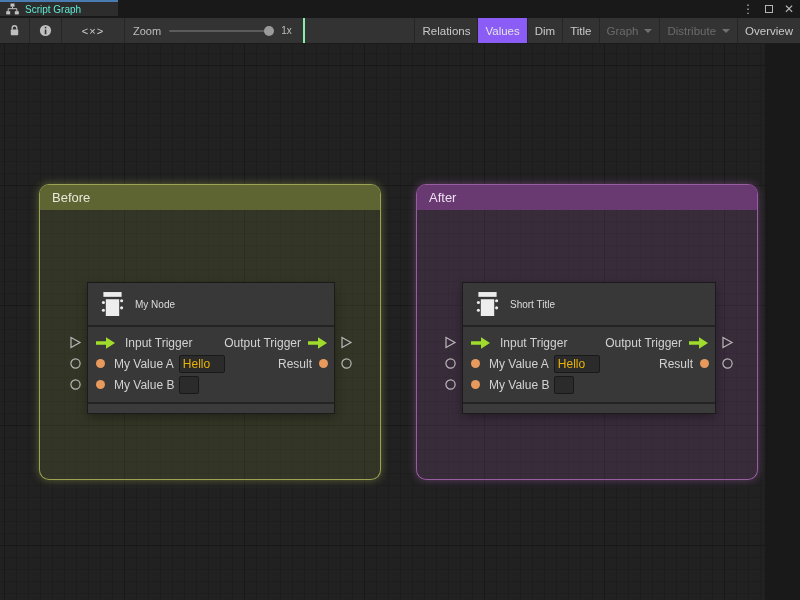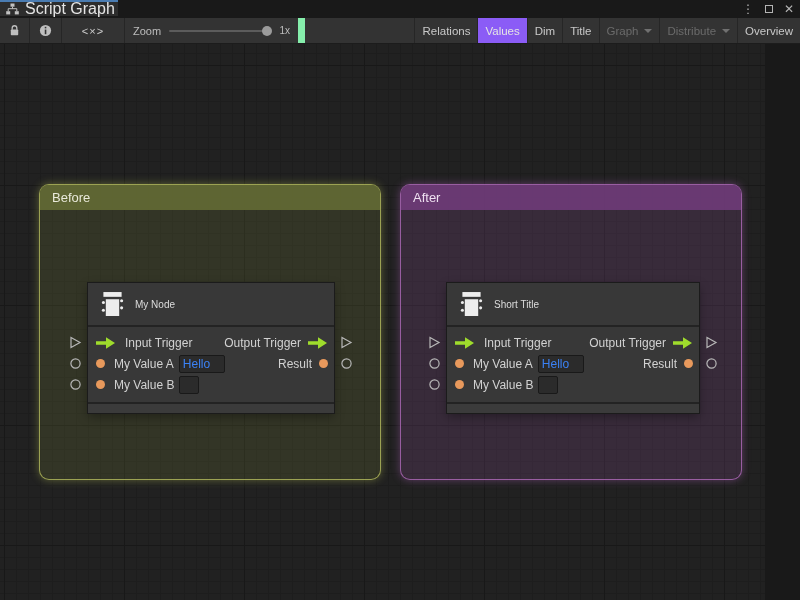--- a/index.html
+++ b/index.html
@@ -10,37 +10,37 @@
     -webkit-font-smoothing:antialiased;
     user-select:none;
   }
   
   .tabbar{position:absolute;left:0;top:0;width:800px;height:18px;background:#191919;}
   .tab{
     position:absolute;left:0;top:0;height:16px;width:118px;
     background:#2d2d2d;border-top:2px solid #4a7cb2;
     display:flex;align-items:center;gap:6px;padding-left:6px;box-sizing:border-box;
   }
-  .tab-title{font-size:16px;color:#e5e5e5;white-space:nowrap;}
+  .tab-title{font-size:10px;color:#5eead4;white-space:nowrap;}
   .winctrl{position:absolute;right:6px;top:0;height:18px;display:flex;align-items:center;gap:11px;color:#b5b5b5;}
   .winctrl .glyph{font-size:12px;line-height:18px;cursor:default;}
   .maxbox{width:8px;height:8px;border:1.5px solid #b5b5b5;box-sizing:border-box;display:inline-block;}
   
   .toolbar{
     position:absolute;left:0;top:18px;width:800px;height:26px;background:#333333;
     border-bottom:1px solid #1c1c1c;box-sizing:border-box;
     display:flex;align-items:stretch;overflow:hidden;
   }
   .tb-cell{display:flex;align-items:center;justify-content:center;border-right:1px solid #262626;box-sizing:border-box;flex:0 0 auto;}
   .tb-btn{cursor:default;color:#c9c9c9;font-size:11px;}
   .tb-lock{width:30px;}
   .tb-info{width:32px;}
   .tb-code{width:63px;color:#cfcfcf;font-size:11px;letter-spacing:1px;}
   .tb-newgraph{width:120px;gap:7px;color:#c9c9c9;font-size:11px;}
-  .tb-zoomarea{width:180px;gap:8px;padding:0 8px;border-right:7px solid #86efac;display:flex;align-items:center;box-sizing:border-box;}
+  .tb-zoomarea{width:180px;gap:8px;padding:0 8px;border-right:2px solid #86efac;display:flex;align-items:center;box-sizing:border-box;}
   .zoom-label{font-size:11px;color:#bdbdbd;}
   .zoom-track{position:relative;width:104px;height:2px;background:#5c5c5c;border-radius:1px;}
   .zoom-handle{position:absolute;top:-4px;left:91%;width:10px;height:10px;border-radius:50%;background:#9b9b9b;}
   .zoom-value{font-size:10px;color:#bdbdbd;}
   .tb-spacer{flex:1 1 0;min-width:0;}
   .tb-txtbtn{padding:8px 7px;font-size:11.5px;border-left:1px solid #262626;border-right:none;}
   .tb-txtbtn.active{background:#8b5cf6;color:#e4e4e4;}
   .tb-txtbtn.disabled{color:#6b6b6b;}
   .dd-arrow{width:0;height:0;border-left:4px solid transparent;border-right:4px solid transparent;border-top:4px solid #707070;margin-left:6px;display:inline-block;}
   
@@ -52,21 +52,21 @@
       linear-gradient(90deg,#181818 1px, transparent 1px),
       linear-gradient(#1d1d1d 1px, transparent 1px),
       linear-gradient(90deg,#1d1d1d 1px, transparent 1px);
     background-size:120px 120px,120px 120px,12px 12px,12px 12px;
     background-position:0 21px,4px 0,0 9px,4px 0;
   }
   
   .group{position:absolute;top:141px;width:340px;height:294px;border-radius:9px;}
   .group.before{left:40px;background:rgba(120,128,60,0.22);
     box-shadow:0 0 0 1px rgba(186,193,96,0.75), 0 0 9px 1px rgba(170,180,80,0.45);}
-  .group.after{left:401px;background:rgba(150,85,160,0.20);
+  .group.after{left:417px;background:rgba(150,85,160,0.20);
     box-shadow:0 0 0 1px rgba(181,110,192,0.75), 0 0 9px 1px rgba(170,95,185,0.45);}
   .group-header{height:25px;border-radius:8px 8px 0 0;display:flex;align-items:center;padding-left:12px;box-sizing:border-box;cursor:default;}
   .group.before .group-header{background:rgba(97,104,52,0.95);}
   .group.after  .group-header{background:rgba(107,58,117,0.95);}
   .group-title{font-size:13px;}
   .group.before .group-title{color:#e9e9da;}
   .group.after  .group-title{color:#eedff0;}
   
   .node{
     position:absolute;top:98px;background:#383838;
@@ -76,21 +76,21 @@
   .group.after  .node{left:46px;width:252px;}
   .node-header{height:44px;border-bottom:2px solid #232323;display:flex;align-items:center;gap:11px;padding-left:13px;box-sizing:border-box;cursor:default;}
   .node-title{font-size:10px;color:#dcdcdc;}
   .node-body{padding:5px 0 7px 0;}
   .row{height:21px;display:flex;align-items:center;justify-content:space-between;padding:0 6px 0 8px;}
   .row-left,.row-right{display:flex;align-items:center;}
   .plabel{font-size:12px;color:#d2d2d2;margin:0 5px 0 9px;white-space:nowrap;}
   .row-right .plabel{margin:0 7px 0 0;}
   .field{
     background:#2b2b2b;border:1px solid #191919;border-radius:2px;
-    color:#3b82f6;font-size:12px;font-family:"Liberation Sans",sans-serif;
+    color:#eab308;font-size:12px;font-family:"Liberation Sans",sans-serif;
     height:16px;padding:0 3px;box-sizing:content-box;
   }
   .field.small{width:12px;}
   .field.text{width:38px;}
   .node-footer{height:9px;background:#3b3b3b;border-top:2px solid #232323;}
   .dot{width:9px;height:9px;border-radius:50%;background:#e8995c;flex:0 0 auto;}
   
   .xport{position:absolute;width:13px;height:13px;}
   .xport.l{left:-19px;} .xport.r{right:-19px;}
   .xp1{top:53px;} .xp2{top:74px;} .xp3{top:95px;}

